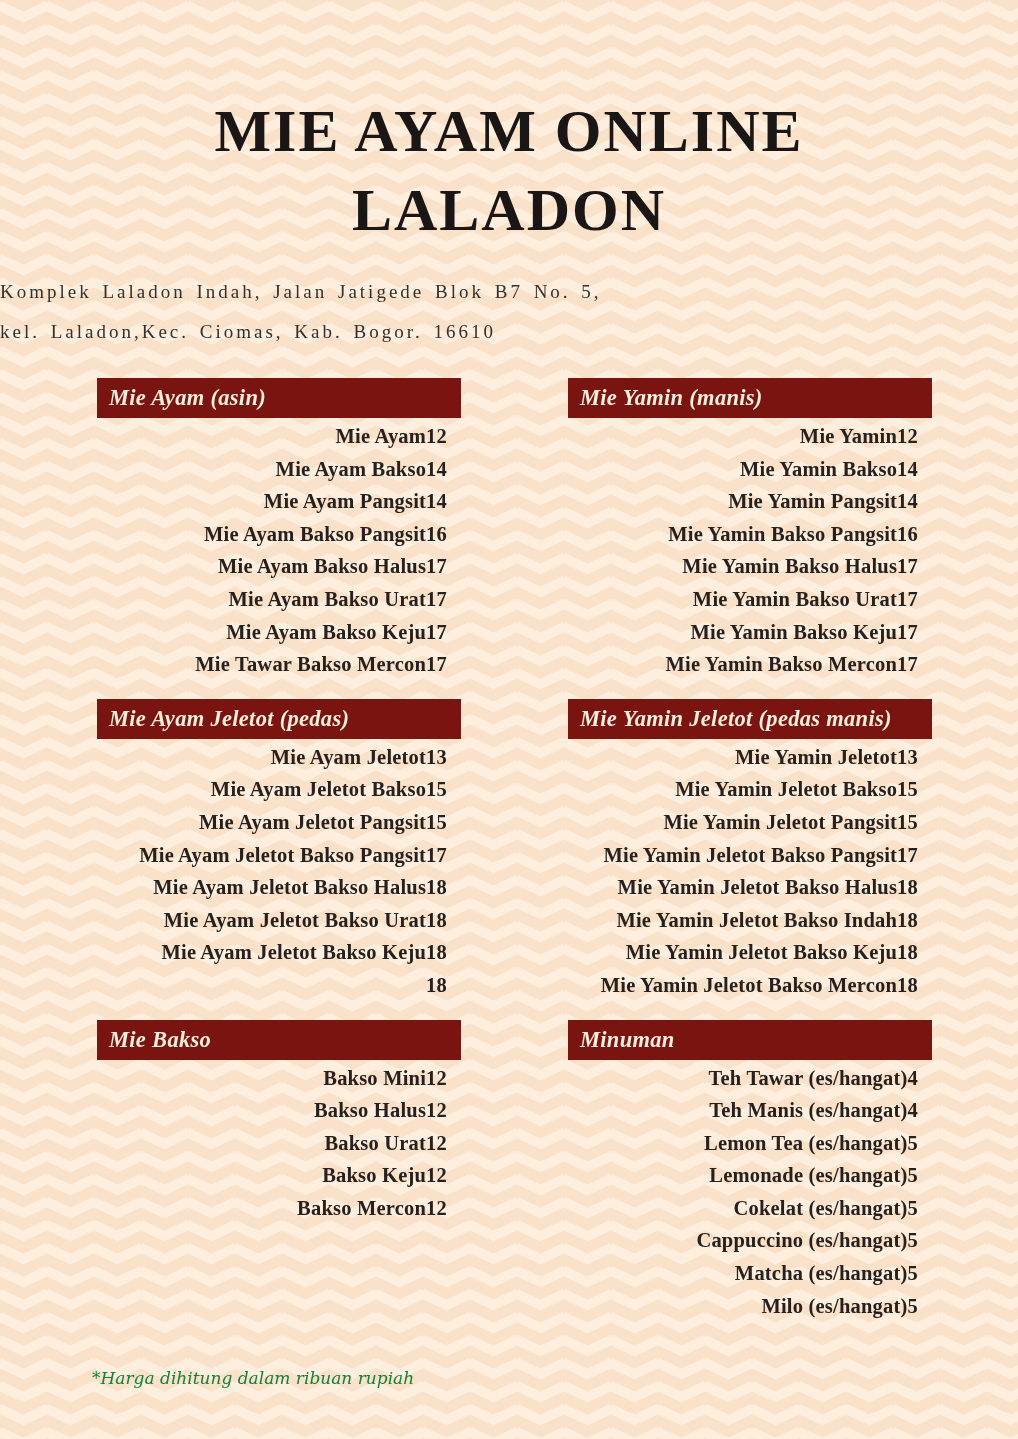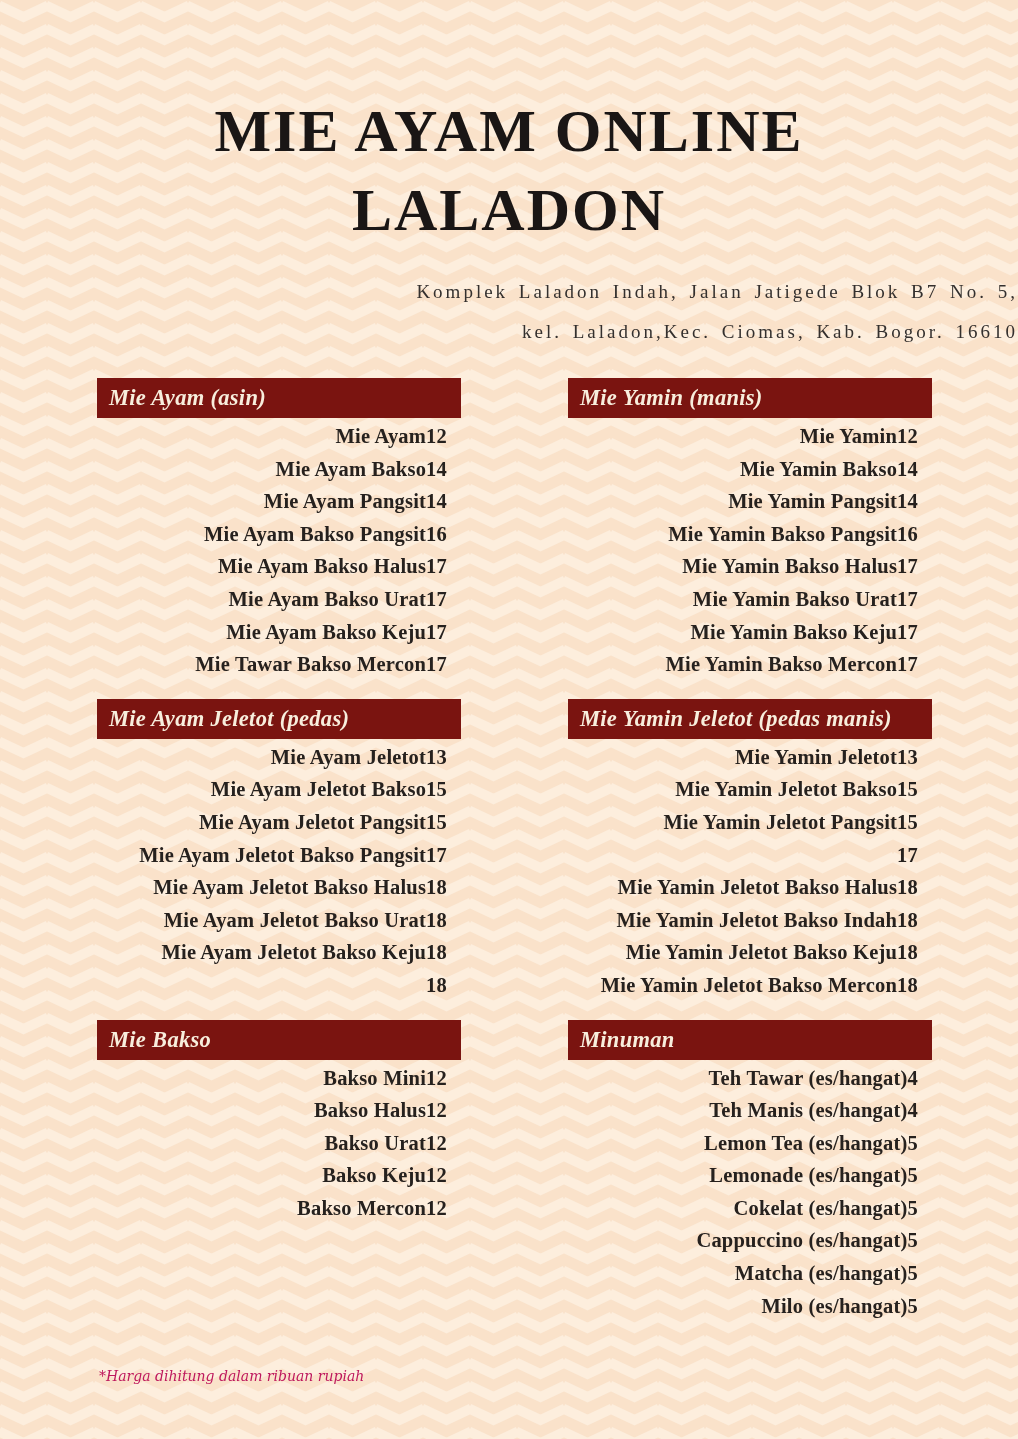--- a/index.html
+++ b/index.html
@@ -36,21 +36,21 @@
     text-align:center;
     font-family:"Liberation Serif", serif;
     font-weight:700;
     font-size:60px;
     line-height:79px;
     letter-spacing:2px;
     color:var(--title-text);
   }
   .address{
     margin-top:22px;
-    text-align:right;
+    text-align:left;
     font-size:19px;
     line-height:40px;
     letter-spacing:3px;
     word-spacing:3px;
     color:var(--address-text);
   }
   .menu{
     display:flex;
     gap:107px;
     padding-left:97px;
@@ -86,26 +86,26 @@
     padding-right:14px;
     font-weight:700;
     font-size:20.5px;
     letter-spacing:0.2px;
     color:var(--item-text);
   }
   .item-name{white-space:nowrap;}
   .item-price{white-space:nowrap;}
   .footnote{
     position:absolute;
-    left:99px;
+    left:92px;
     top:1328px;
     font-family:"DejaVu Serif", serif;
     font-style:italic;
-    font-size:14px;
-    color:#be185d;
+    font-size:17px;
+    color:#15803d;
   }
 </style>
 </head>
 <body>
 
 <svg class="bg" width="1018" height="1439" viewBox="0 0 1018 1439" xmlns="http://www.w3.org/2000/svg" aria-hidden="true">
   <defs>
     <pattern id="chev" width="47" height="23" patternUnits="userSpaceOnUse">
       <rect class="chev-base" width="47" height="23"></rect>
       <path class="chev-stripe" d="M -1,5.5 L 23.5,17 L 48,5.5"></path>
@@ -272,20 +272,21 @@
           </div>
           <div class="menu-row">
             <span class="item-name">Mie Yamin Jeletot Bakso</span>
             <span class="item-price">15</span>
           </div>
           <div class="menu-row">
             <span class="item-name">Mie Yamin Jeletot Pangsit</span>
             <span class="item-price">15</span>
           </div>
           <div class="menu-row">
+            <span class="item-name">Mie Yamin Jeletot Bakso Pangsit</span>
             <span class="item-price">17</span>
           </div>
           <div class="menu-row">
             <span class="item-name">Mie Yamin Jeletot Bakso Halus</span>
             <span class="item-price">18</span>
           </div>
           <div class="menu-row">
             <span class="item-name">Mie Yamin Jeletot Bakso Indah</span>
             <span class="item-price">18</span>
           </div>

